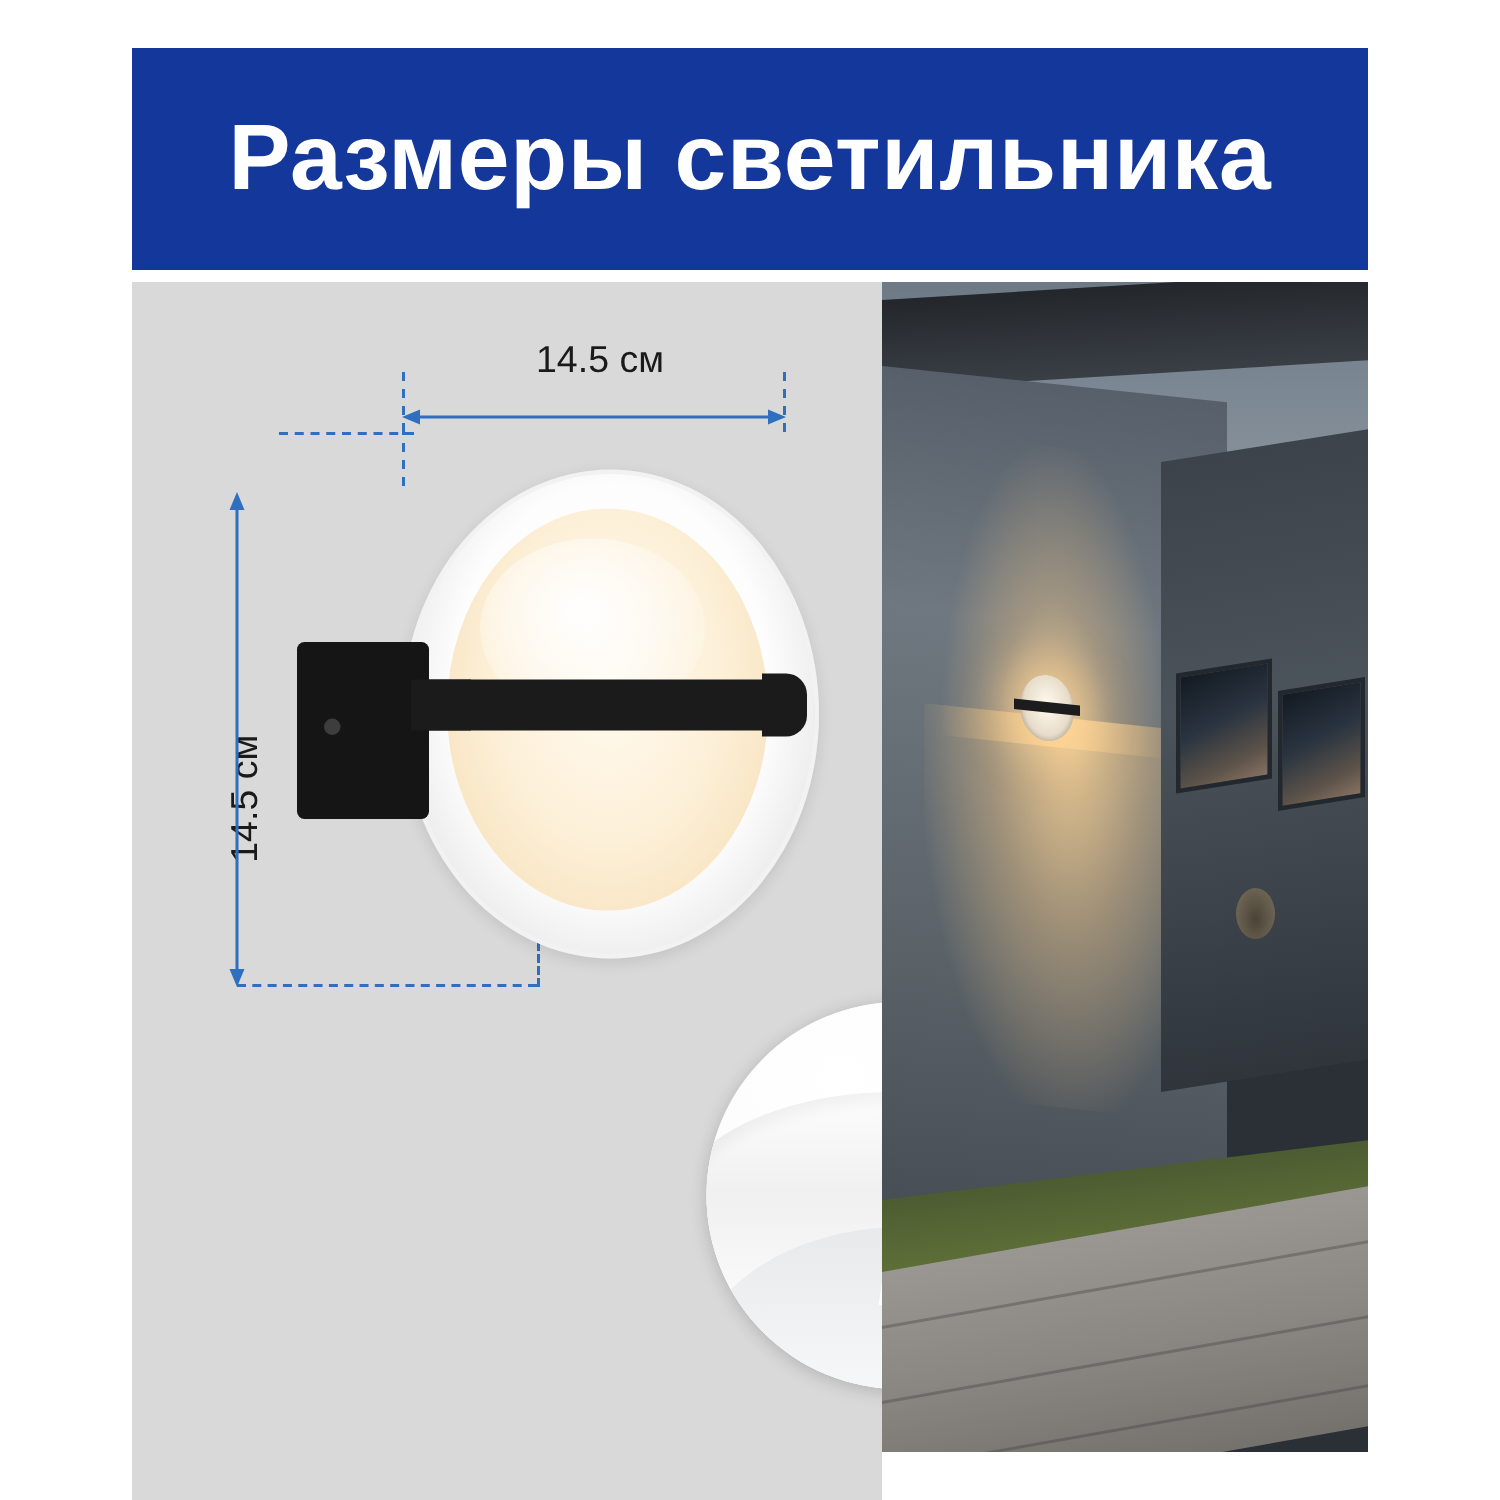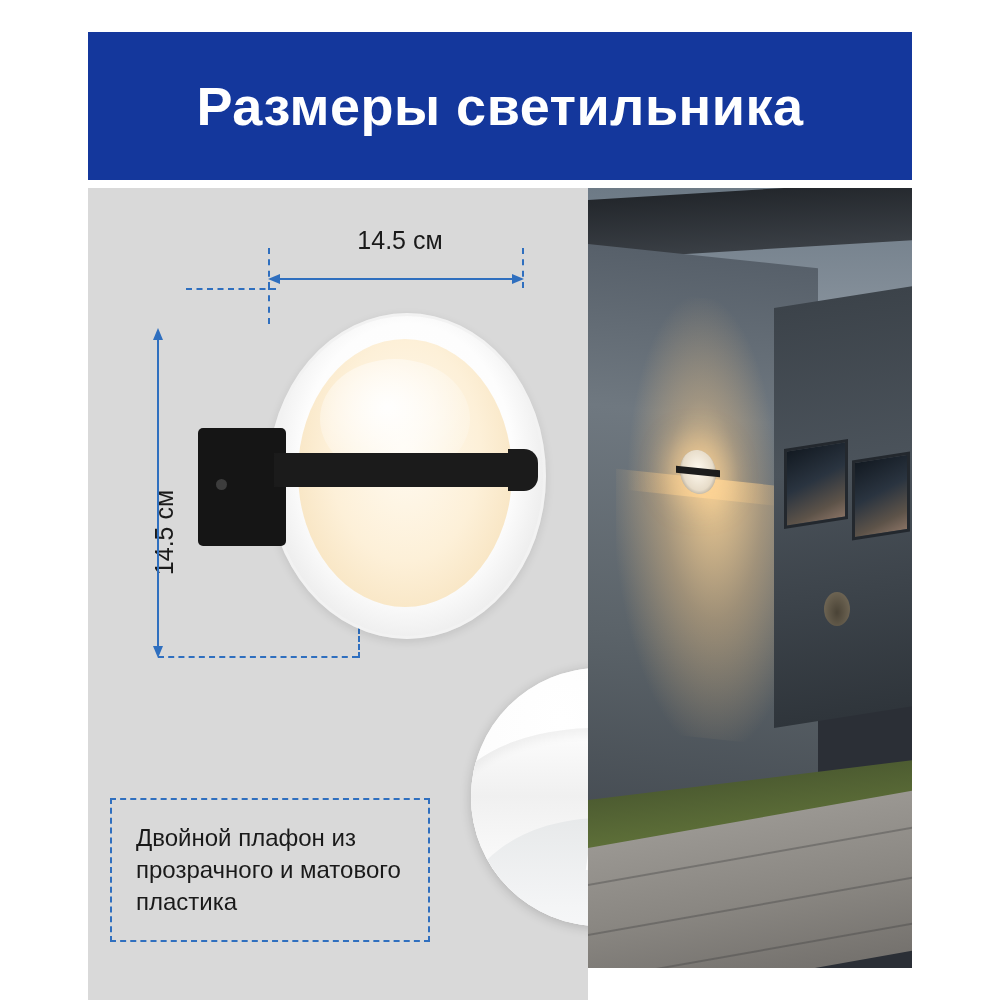--- a/index.html
+++ b/index.html
@@ -27,21 +27,21 @@
     top: 32px;
     width: 824px;
     height: 148px;
     background: #14379c;
     display: flex;
     align-items: center;
     justify-content: center;
   }
   .header-title {
     color: #ffffff;
-    font-size: 54px;
+    font-size: 62px;
     font-weight: bold;
     letter-spacing: 0.5px;
     text-align: center;
     line-height: 1;
   }
 
   
   .content {
     position: absolute;
     left: 88px;
@@ -412,23 +412,20 @@
         <div class="lamp-screw"></div>
       </div>
 
       <div class="closeup">
         <div class="closeup-dome"></div>
         <div class="closeup-ring"></div>
         <div class="closeup-lower"></div>
         <div class="closeup-glint"></div>
       </div>
 
-      <div class="caption">
-        <div class="caption-text">Двойной плафон из прозрачного и матового пластика</div>
-      </div>
     </div>
 
     <div class="right-panel">
       <div class="sky"></div>
       <div class="roof"></div>
       <div class="wall"></div>
       <div class="glow-up"></div>
       <div class="glow-down"></div>
       <div class="lamp-photo"></div>
       <div class="lamp-photo-band"></div>

